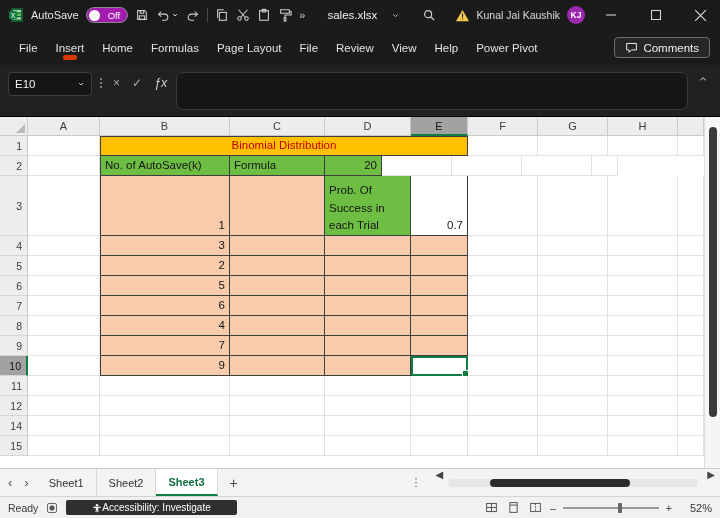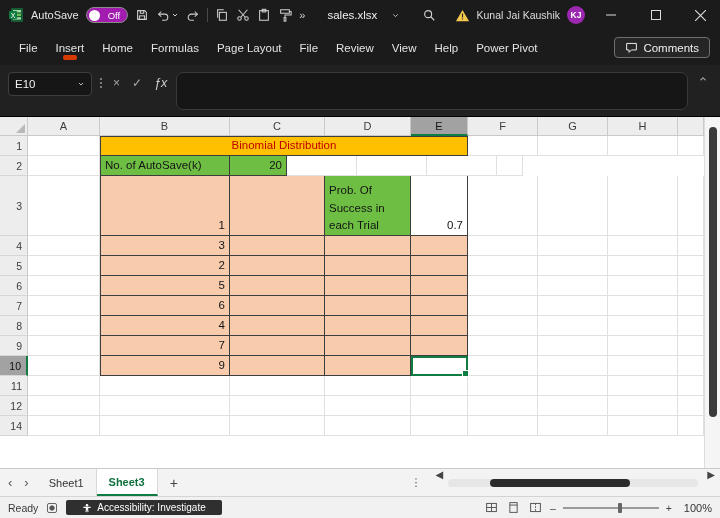--- a/index.html
+++ b/index.html
@@ -145,22 +145,22 @@
   .h-track { height:8px; flex:1; background:#E6E6E6; border-radius:4px; position:relative; }
   .h-thumb { position:absolute; left:42px; top:0; width:140px; height:8px; border-radius:4px; background:#2c2c2c; }
   .h-arrow { color:#444; font-size:10px; padding:0 5px; }
 
   
   .statusbar {
     height:22px; flex:0 0 auto; background:#F1F1F1; border-top:1px solid #D4D4D4;
     display:flex; align-items:center; font-size:10.5px; color:#3a3a3a; padding:0 8px; gap:8px;
   }
   .chip {
-    background:#2f2f2f; color:#fff; display:flex; align-items:center; gap:5px;
-    padding:2px 16px; font-size:10px; border-radius:2px;
+    background:#2f2f2f; color:#fff; display:flex; align-items:center; 
+    padding:2px 26px; font-size:10px; border-radius:2px;
   }
   .view-ics { display:flex; align-items:center; gap:9px; color:#555; }
   .zoom { display:flex; align-items:center; gap:7px; color:#444; }
   .z-track { width:96px; height:2px; background:#9a9a9a; position:relative; }
   .z-thumb { position:absolute; left:55px; top:-4px; width:4px; height:10px; background:#666; border-radius:1px; }
   .z-pct { min-width:32px; text-align:right; font-size:11px; color:#333; }
 </style>
 </head>
 <body>
 
@@ -339,20 +339,21 @@
           <div class="cell tcell title t-left t-top" style="width: 368px;">Binomial Distribution</div>
           <div class="cell" style="width: 70px;"></div>
           <div class="cell" style="width: 70px;"></div>
           <div class="cell" style="width: 70px;"></div>
           <div class="cell" style="width: 26px;"></div>
         </div>
         <div class="grid-row" style="height: 20px;">
           <div class="row-h">2</div>
           <div class="cell" style="width: 72px;"></div>
           <div class="cell tcell green t-left" style="width: 130px;">No. of AutoSave(k)</div>
+          <div class="cell tcell green" style="width: 95px;">Formula</div>
           <div class="cell tcell green a-r" style="width: 57px;">20</div>
           <div class="cell" style="width: 70px;"></div>
           <div class="cell" style="width: 70px;"></div>
           <div class="cell" style="width: 70px;"></div>
           <div class="cell" style="width: 26px;"></div>
         </div>
         <div class="grid-row" style="height: 60px;">
           <div class="row-h">3</div>
           <div class="cell" style="width: 72px;"></div>
           <div class="cell tcell peach a-r t-left" style="width: 130px;">1</div>
@@ -469,20 +470,32 @@
           <div class="cell" style="width: 95px;"></div>
           <div class="cell" style="width: 86px;"></div>
           <div class="cell" style="width: 57px;"></div>
           <div class="cell" style="width: 70px;"></div>
           <div class="cell" style="width: 70px;"></div>
           <div class="cell" style="width: 70px;"></div>
           <div class="cell" style="width: 26px;"></div>
         </div>
         <div class="grid-row" style="height: 20px; justify-content: center;">
           <div class="row-h">14</div>
+          <div class="cell" style="width: 72px;"></div>
+          <div class="cell" style="width: 130px;"></div>
+          <div class="cell" style="width: 95px;"></div>
+          <div class="cell" style="width: 86px;"></div>
+          <div class="cell" style="width: 57px;"></div>
+          <div class="cell" style="width: 70px;"></div>
+          <div class="cell" style="width: 70px;"></div>
+          <div class="cell" style="width: 70px;"></div>
+          <div class="cell" style="width: 26px;"></div>
+        </div>
+        <div class="grid-row" style="height: 20px;">
+          <div class="row-h">15</div>
           <div class="cell" style="width: 72px;"></div>
           <div class="cell" style="width: 130px;"></div>
           <div class="cell" style="width: 95px;"></div>
           <div class="cell" style="width: 86px;"></div>
           <div class="cell" style="width: 57px;"></div>
           <div class="cell" style="width: 70px;"></div>
           <div class="cell" style="width: 70px;"></div>
           <div class="cell" style="width: 70px;"></div>
           <div class="cell" style="width: 26px;"></div>
         </div>
@@ -492,20 +505,21 @@
     </div>
   </div>
 
   <div class="tabsbar">
     <span class="tnav">
       <span>‹</span>
       <span>›</span>
     </span>
     <nav style="display:flex;align-items:stretch;">
         <span class="stab">Sheet1</span>
+        <span class="stab">Sheet2</span>
         <span class="stab active">Sheet3</span>
       </nav>
     <span class="addtab">+</span>
     <span class="spacer"></span>
     <span class="hdots">⋮</span>
     <span class="h-arrow">◀</span>
     <div class="h-scroll">
       <div class="h-track">
         <div class="h-thumb"></div>
       </div>
@@ -549,16 +563,16 @@
           </svg>
       </span>
     </span>
     <span class="zoom">
       <span>–</span>
       <span class="z-track">
         <span class="z-thumb"></span>
       </span>
       <span>+</span>
     </span>
-    <span class="z-pct">100%</span>
+    <span class="z-pct">52%</span>
   </div>
 
 </div>
 
 </body></html>

